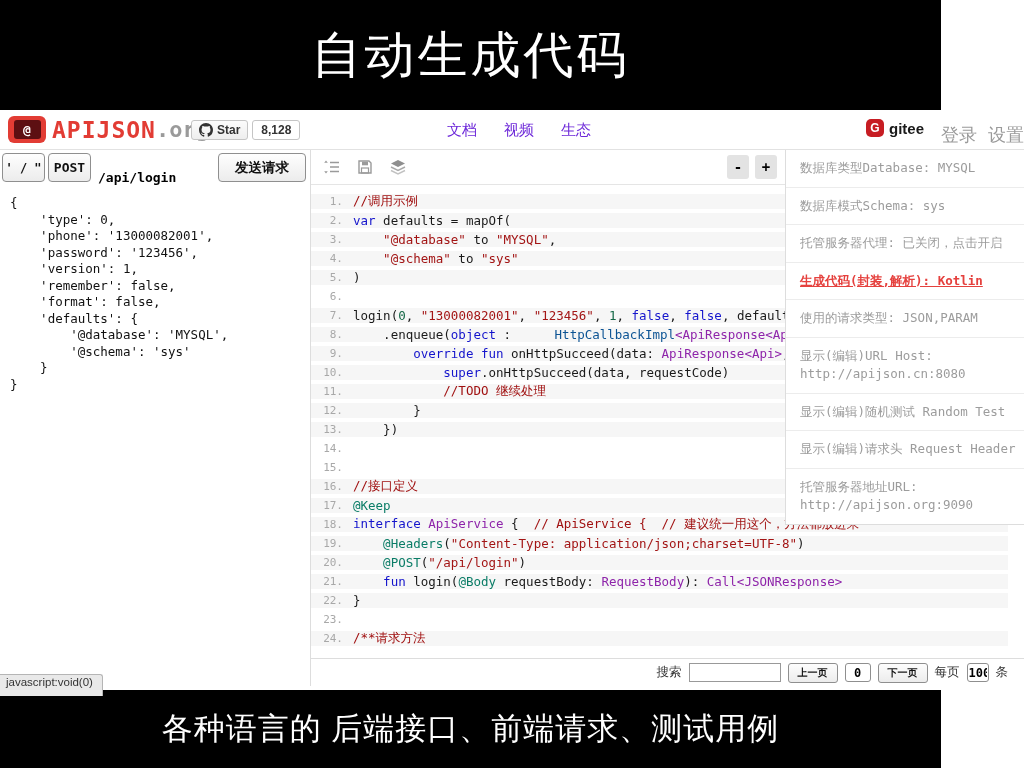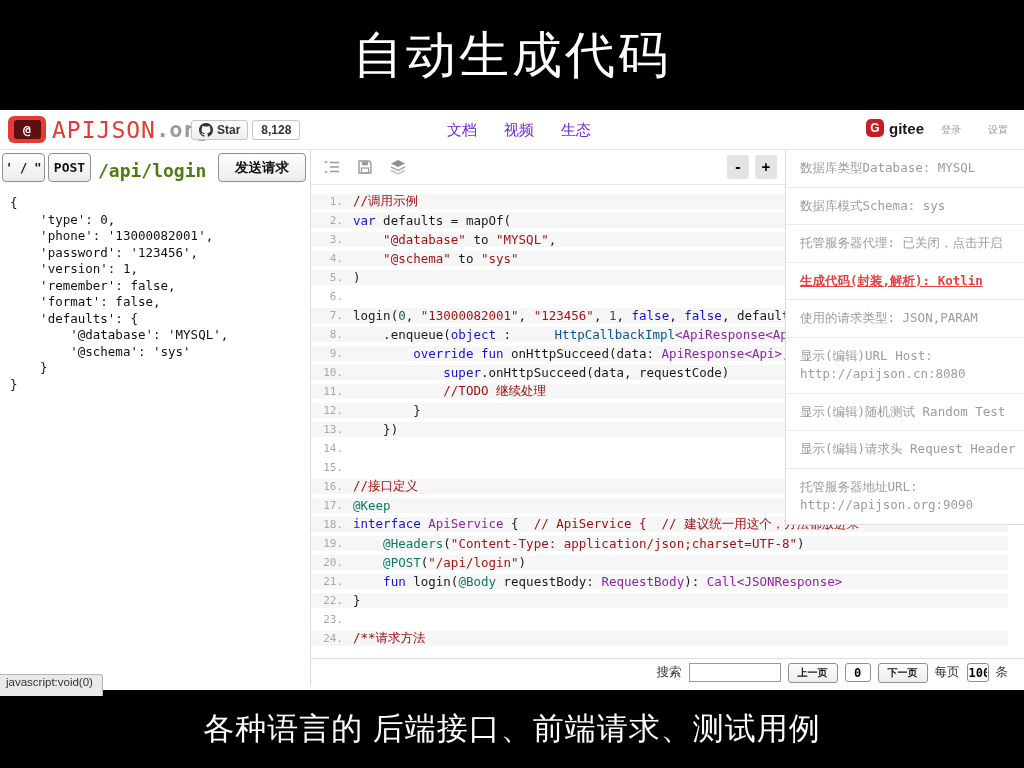--- a/index.html
+++ b/index.html
@@ -1,63 +1,63 @@
 <!DOCTYPE html>
 <html><head>
 <meta charset="utf-8">
 <style>
   * { margin:0; padding:0; box-sizing:border-box; }
   html,body { background:#222; }
   .slide { position:relative; width:1024px; height:768px; background:#fff; overflow:hidden;
            font-family:"DejaVu Sans Mono", monospace; }
-  .bar { position:absolute; left:0; width:1024px; background:#000; display:flex;
+  .bar { position:absolute; left:0; width:941px; background:#000; display:flex;
          align-items:center; justify-content:center; }
   .bar.top { top:0; height:110px; }
   .bar.bottom { top:690px; height:78px; }
   .slide-title { color:#fff; font-family:"Liberation Sans", sans-serif; font-weight:400;
                  font-size:50px; letter-spacing:3px; }
   .slide-caption { color:#fff; font-family:"Liberation Sans", sans-serif; font-weight:400;
                    font-size:31px; letter-spacing:1px; }
 
   .site { position:absolute; top:110px; left:0; width:1024px; height:580px; background:#fff; }
 
   
   .hdr { position:absolute; top:0; left:0; width:1024px; height:40px; border-bottom:1px solid #e2e2e2; }
   .brand { position:absolute; left:8px; top:6px; display:flex; align-items:center; cursor:pointer; }
   .brand-badge { width:38px; height:27px; background:#e23c34; border-radius:6px; display:flex;
                  align-items:center; justify-content:center; }
   .brand-badge-inner { width:27px; height:19px; background:#5d0f12; border-radius:3px; color:#fff;
                  font-size:13px; font-weight:bold; display:flex; align-items:center; justify-content:center; }
-  .brand-name { margin-left:6px; font-size:23px; font-weight:normal; color:#e23c34; letter-spacing:1px; }
+  .brand-name { margin-left:6px; font-size:23px; font-weight:bold; color:#e23c34; letter-spacing:1px; }
   .brand-suffix { font-size:22px; font-weight:bold; color:#9a9a9a; }
   .star-widget { position:absolute; left:191px; top:10px; display:flex; align-items:center;
                  font-family:"Liberation Sans", sans-serif; }
   .star-btn { display:flex; align-items:center; gap:4px; border:1px solid #c5c5c5; border-radius:3px;
               background:linear-gradient(#fcfcfc,#eeeeee); padding:2px 7px; font-size:12px;
               font-weight:bold; color:#333; cursor:pointer; }
   .star-count { margin-left:4px; border:1px solid #c5c5c5; border-radius:3px; background:#fff;
                 padding:2px 8px; font-size:12px; font-weight:bold; color:#333; cursor:pointer; }
   .nav { position:absolute; left:447px; top:11px; display:flex; gap:27px;
          font-family:"Liberation Sans", sans-serif; font-size:15px; color:#6d28d9; }
   .nav span { cursor:pointer; }
   .gitee { position:absolute; left:866px; top:9px; display:flex; align-items:center; gap:5px; cursor:pointer; }
   .gitee-icon { width:18px; height:18px; background:#c71d23; border-radius:5px; color:#fff;
                 font-family:"Liberation Sans", sans-serif; font-weight:bold; font-size:12px;
                 display:flex; align-items:center; justify-content:center; }
   .gitee-label { font-family:"Liberation Sans", sans-serif; font-size:15px; font-weight:bold; color:#1a1a1a; }
-  .hdr-link { position:absolute; top:13px; font-size:10px; color:#9a9a9a; cursor:pointer; }
+  .hdr-link { position:absolute; top:13px; font-size:18px; color:#9a9a9a; cursor:pointer; }
 
   
   .reqrow { position:absolute; top:40px; left:0; width:311px; height:35px; }
   .btn { border:1px solid #8f8f8f; border-radius:4px; background:linear-gradient(#fefefe,#ececec);
          display:flex; align-items:center; justify-content:center; font-weight:bold; color:#111;
          cursor:pointer; }
   .q-btn   { position:absolute; left:2px;  top:3px; width:43px; height:29px; font-size:12px; }
   .m-btn   { position:absolute; left:48px; top:3px; width:43px; height:29px; font-size:13px; }
-  .url-txt { position:absolute; left:98px; top:10px; font-size:18px; font-weight:bold; color:#4d7c0f; }
+  .url-txt { position:absolute; left:98px; top:20px; font-size:13px; font-weight:bold; color:#000000; }
   .send-btn{ position:absolute; left:218px; top:3px; width:88px; height:29px; font-size:13.5px; }
 
   
   .jsonpanel { position:absolute; top:75px; left:0; width:310px; height:473px; cursor:text; }
   .jsonpanel pre { margin:10px 0 0 10px; font-family:"DejaVu Sans Mono", monospace;
                    font-size:12.5px; line-height:16.5px; color:#111; font-weight:500; }
   .vdivider { position:absolute; left:310px; top:40px; width:1px; height:536px; background:#ddd; }
 
   
   .toolbar { position:absolute; left:311px; top:40px; width:474px; height:35px;

